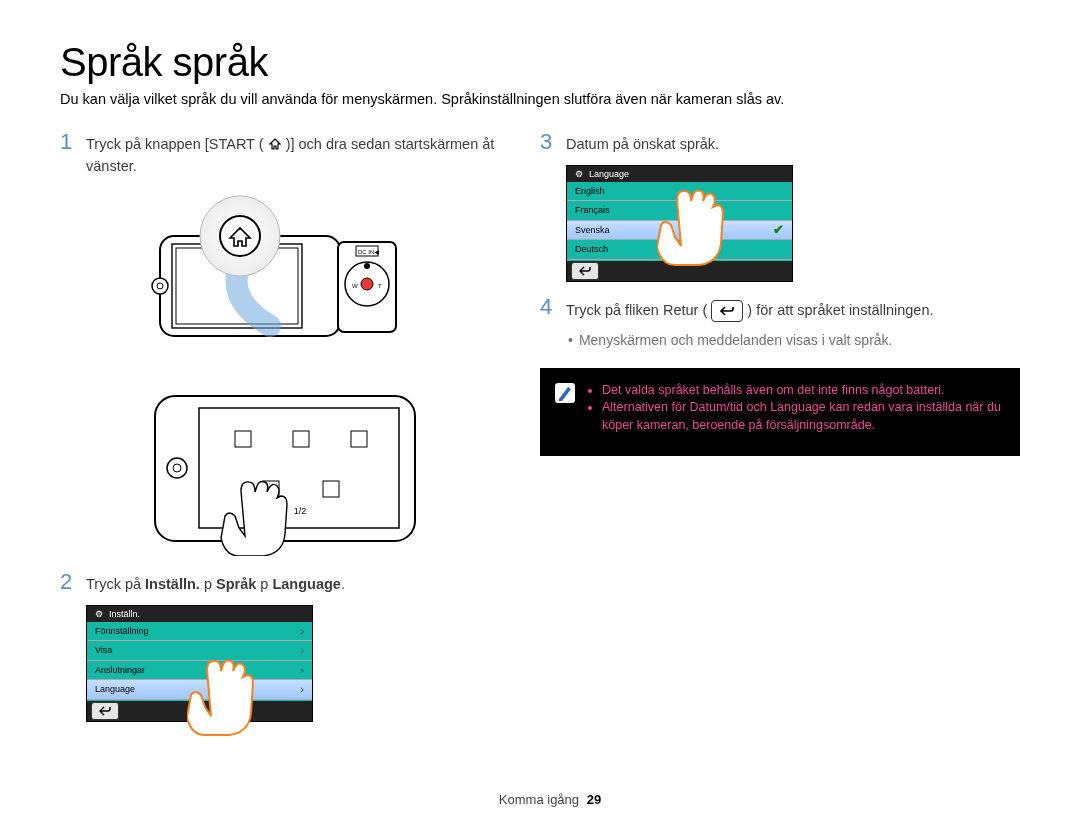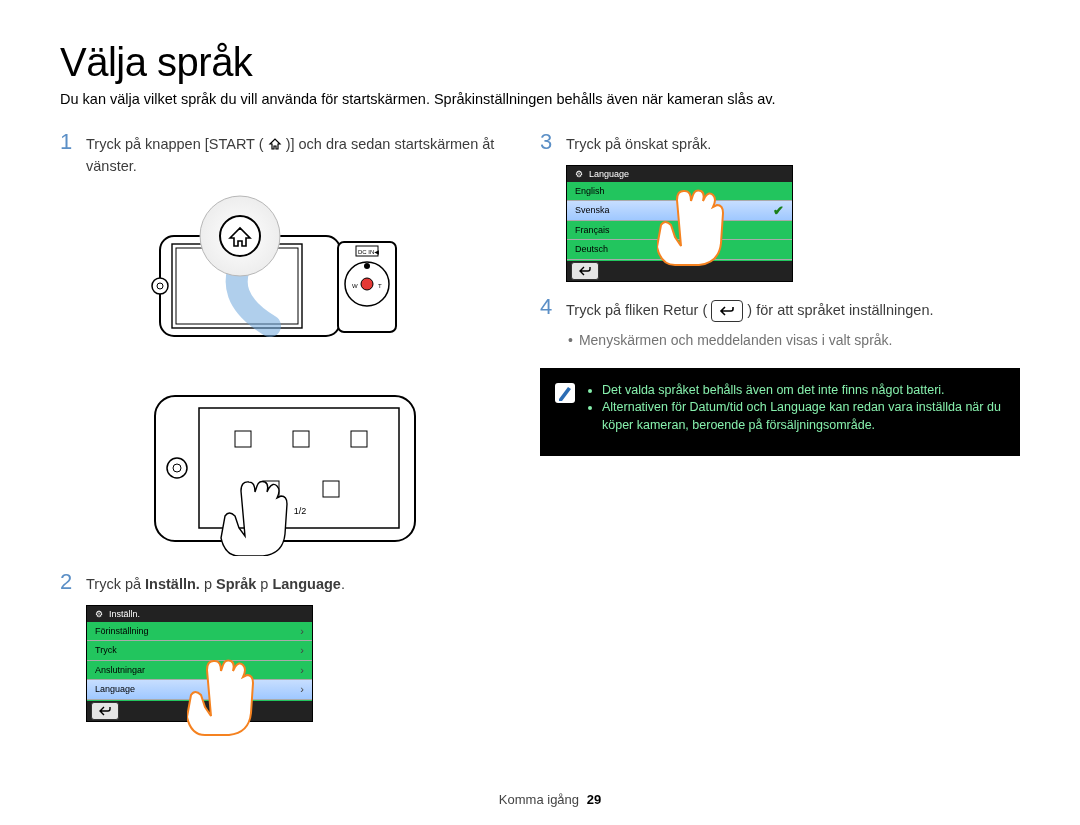--- a/index.html
+++ b/index.html
@@ -99,21 +99,21 @@
     align-items: center;
     gap: 6px;
   }
   .mini-screen .rows {
     position: absolute;
     top: 16px; left: 0; right: 0;
   }
   .mini-screen .row {
     height: 18.5px;
     border-bottom: 1px solid #aaa;
-    background: #22c55e;
+    background: #14b8a6;
     display: flex;
     align-items: center;
     padding: 0 8px;
     font-size: 9px;
     justify-content: space-between;
   }
   .mini-screen .row.highlight {
     background: linear-gradient(#c7deff, #9fc8ff);
   }
   .mini-screen .row .chev {
@@ -146,21 +146,21 @@
     vertical-align: middle;
     align-items: center;
     justify-content: center;
   }
   .hand {
     position: absolute;
     width: 60px; height: 70px;
   }
   .note-box {
     background: #000;
-    color: #86efac;
+    color: #ec4899;
     padding: 14px 14px;
     margin-top: 20px;
     display: flex;
     gap: 10px;
     font-size: 12.5px;
     line-height: 1.4;
     min-height: 60px;
   }
   .note-icon {
     width: 22px;
@@ -186,22 +186,22 @@
   .check {
     color: #1a7f1a;
     font-size: 13px;
     font-weight: bold;
   }
 </style>
 </head>
 <body>
 
 <div class="page">
-  <h1 class="title">Välja språk</h1>
-  <p class="subtitle">Du kan välja vilket språk du vill använda för startskärmen. Språkinställningen behålls även när kameran slås av.</p>
+  <h1 class="title">Språk språk</h1>
+  <p class="subtitle">Du kan välja vilket språk du vill använda för menyskärmen. Språkinställningen slutföra även när kameran slås av.</p>
 
   <div class="columns">
 
     <div class="col-left">
 
       <div class="step">
         <div class="step-num">1</div>
         <div class="step-text">
           <span>Tryck på knappen [START (</span>
           <span class="home-icon">
@@ -280,21 +280,21 @@
         <div class="titlebar">
           <span>⚙</span>
           <span>Inställn.</span>
         </div>
         <div class="rows">
           <div class="row">
               <span>Förinställning</span>
               <span class="chev">›</span>
             </div>
           <div class="row">
-              <span>Tryck</span>
+              <span>Visa</span>
               <span class="chev">›</span>
             </div>
           <div class="row">
               <span>Anslutningar</span>
               <span class="chev">›</span>
             </div>
           <div class="row highlight">
               <span>Language</span>
               <span class="chev">›</span>
             </div>
@@ -317,38 +317,38 @@
           </svg>
         </div>
       </div>
 
     </div>
 
     <div class="col-right">
 
       <div class="step">
         <div class="step-num">3</div>
-        <div class="step-text">Tryck på önskat språk.</div>
+        <div class="step-text">Datum på önskat språk.</div>
       </div>
 
       <div class="mini-screen">
         <div class="titlebar">
           <span>⚙</span>
           <span>Language</span>
         </div>
         <div class="rows">
           <div class="row">
               <span>English</span>
             </div>
+          <div class="row">
+              <span>Français</span>
+            </div>
           <div class="row highlight">
               <span>Svenska</span>
               <span class="check">✔</span>
-            </div>
-          <div class="row">
-              <span>Français</span>
             </div>
           <div class="row">
               <span>Deutsch</span>
             </div>
           <div class="row" style="border-bottom:none;">
               <span>Español</span>
             </div>
         </div>
         <div class="bottombar">
           <span class="return-tab">

